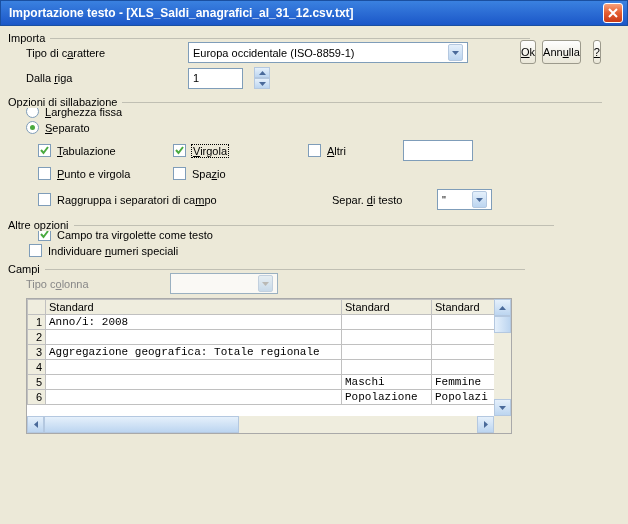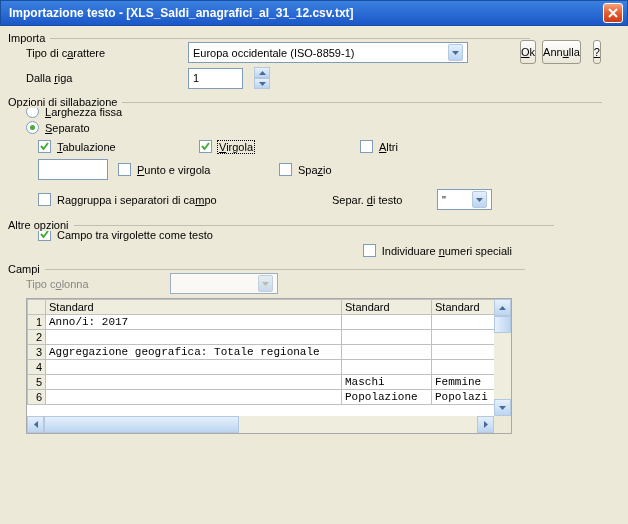--- a/index.html
+++ b/index.html
@@ -106,21 +106,21 @@
     width: 13px; height: 13px;
     border: 1px solid #7f9db9;
     margin-right: 6px;
     background: #fff;
     display: flex; align-items: center; justify-content: center;
   }
   .radio { border-radius: 50%; }
   .radio .dot { width: 5px; height: 5px; border-radius: 50%; background: #4aaa3f; }
   .chk svg { width: 9px; height: 9px; }
   .sep-grid { display: flex; flex-wrap: wrap; margin-left: 30px; }
-  .sep-grid .chk-item { width: 161px; display: flex; align-items: center; margin: 3px 0; }
+  .sep-grid .chk-item { width: 135px; display: flex; align-items: center; margin: 3px 0; }
   .sep-row2 { display: flex; align-items: center; margin: 6px 0 6px 30px; }
   .preview {
     border: 1px solid #a9a9a9;
     background: #fff;
     margin: 4px 0 0 18px;
     height: 136px;
     position: relative;
   }
   .preview-scroll-v {
     position: absolute; right: 0; top: 0; bottom: 17px;
@@ -277,21 +277,21 @@
     <fieldset>
       <span class="legend">Altre opzioni</span>
       <div class="chk-row" style="margin-left:30px;">
         <span class="chk">
             <svg viewBox="0 0 9 9">
               <path d="M1 4 L3.5 7 L8 1" stroke="#4aaa3f" stroke-width="2" fill="none"></path>
             </svg>
           </span>
         <span>Campo tra virgolette come testo</span>
       </div>
-      <div class="chk-row" style="margin-left:30px;justify-content:flex-end;">
+      <div class="chk-row" style="margin-left:21px;">
         <span class="chk"></span>
         <span>Individuare <span class="accel">n</span>umeri speciali</span>
       </div>
     </fieldset>
 
     <fieldset style="flex:1;">
       <span class="legend">Campi</span>
       <div class="row">
         <span class="label disabled-label" style="width:132px;">Tipo c<span class="accel">o</span>lonna</span>
         <div class="combo mid" style="opacity:0.75;">
@@ -308,21 +308,21 @@
           <table>
             <tbody>
                 <tr>
               <th class="rownum"></th>
               <th style="width:296px;">Standard</th>
               <th style="width:90px;">Standard</th>
               <th>Standard</th>
             </tr>
             <tr>
                   <td class="rownum">1</td>
-                  <td>Anno/i: 2017</td>
+                  <td>Anno/i: 2008</td>
                   <td></td>
                   <td></td>
                 </tr>
             <tr>
                   <td class="rownum">2</td>
                   <td></td>
                   <td></td>
                   <td></td>
                 </tr>
             <tr>

